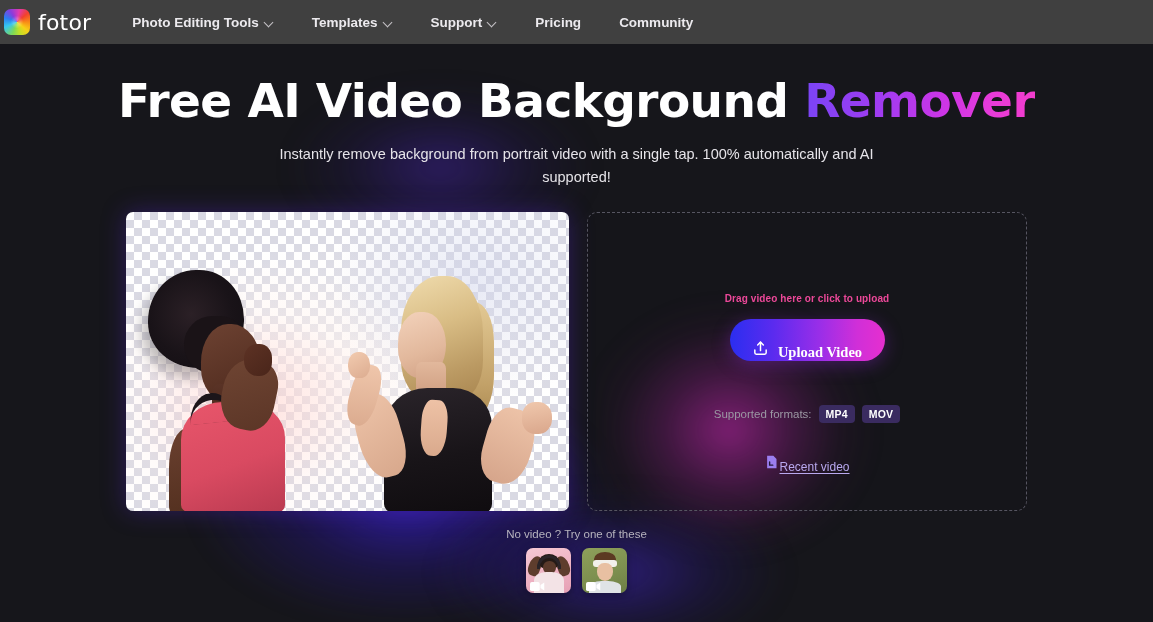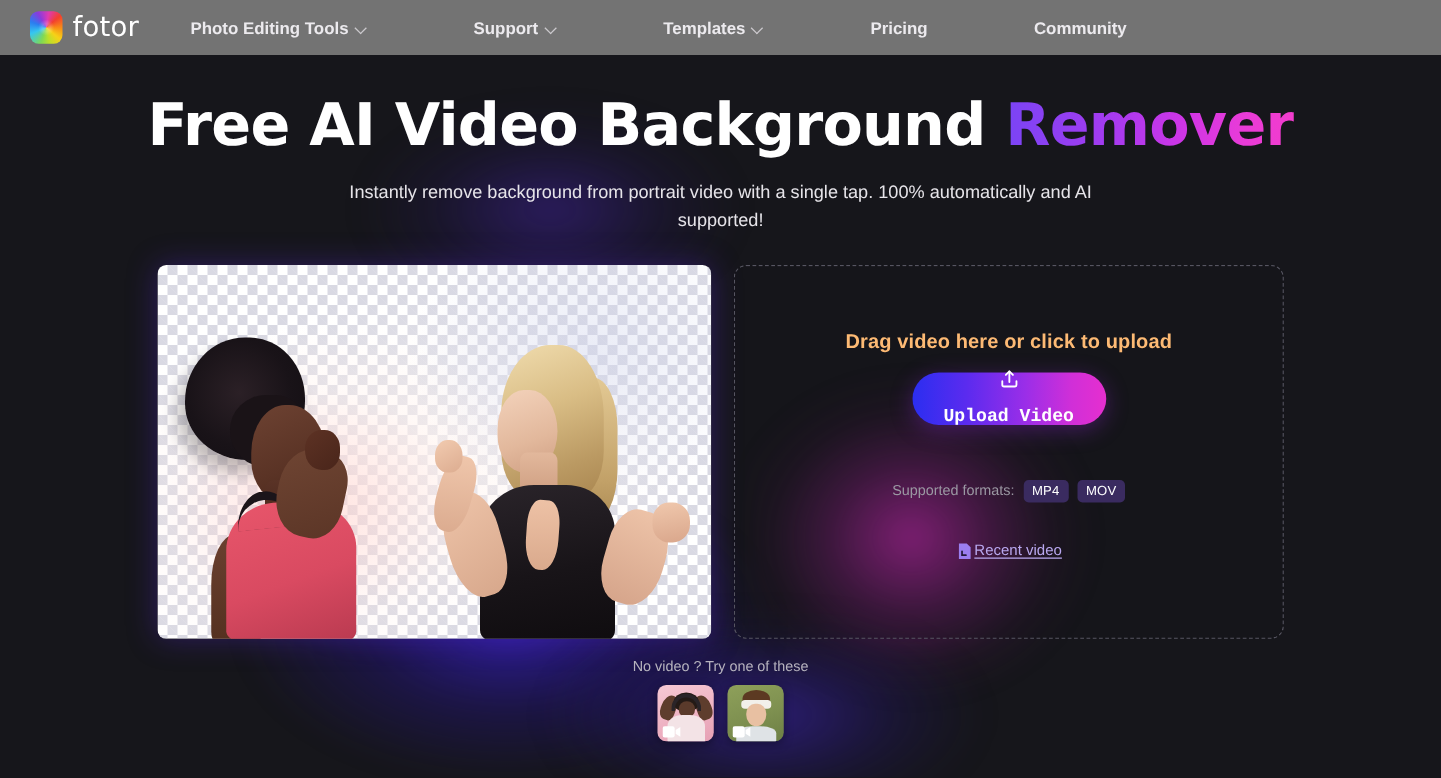--- a/index.html
+++ b/index.html
@@ -35,41 +35,41 @@
   }
   .glow-bottom {
     position:absolute; left:380px; top:500px; width:460px; height:180px;
     background:radial-gradient(ellipse 50% 60% at 50% 40%, rgba(64,36,200,0.55) 0%, rgba(38,20,130,0.25) 45%, rgba(22,22,27,0) 75%);
     filter:blur(14px);
   }
 
   
   .nav {
     position:relative; z-index:5;
-    height:44px; background:#737373;
-    display:flex; align-items:center; padding:0 0 0 24px;
+    height:44px; background:#404040;
+    display:flex; align-items:center; padding:0 0 0 4px;
   }
   .brand { display:flex; align-items:center; gap:8px; margin-right:22px; }
   .logo-mark {
     width:26px; height:26px; border-radius:7px; position:relative; overflow:hidden;
     background:
       conic-gradient(from 200deg at 50% 50%,
         #7ed957 0deg, #36c6f0 48deg, #2b7df0 90deg,
         #8a3bdc 130deg, #e03ab0 170deg, #f2402e 210deg,
         #f98b16 250deg, #f7d117 290deg, #b9e02c 330deg, #7ed957 360deg);
   }
   .logo-mark::after {
     content:""; position:absolute; inset:0;
     background:radial-gradient(circle at 50% 50%, rgba(255,255,255,0.20) 0 18%, rgba(255,255,255,0) 35%);
   }
   .brand-name {
     font-size:22px; font-weight:400; letter-spacing:.2px; color:#fff;
     font-family:"DejaVu Sans", sans-serif;
   }
-  .nav-items { display:flex; align-items:center;gap:47px; }
+  .nav-items { display:flex; align-items:center; }
   .nav-item {
     display:flex; align-items:center; gap:6px;
     font-size:13.5px; font-weight:600; color:#eceaee;
     padding:0 19px; height:44px; cursor:pointer; white-space:nowrap;
   }
   .chev { display:inline-block; width:9px; height:9px; position:relative; opacity:.85; }
   .chev::before {
     content:""; position:absolute; left:0; top:1px;
     width:6px; height:6px;
     border-right:1.6px solid #dcd9de; border-bottom:1.6px solid #dcd9de;
@@ -230,45 +230,44 @@
   
   .upload-panel {
     width:440px; height:299px; border-radius:10px;
     border:1.5px dashed #565561;
     display:flex; flex-direction:column; align-items:center;
     position:relative; overflow:hidden;
     background:rgba(20,18,24,0.25);
   }
   .panel-inner { position:relative; z-index:2; width:100%; text-align:center; }
   .drag-title {
-    margin-top:52px; font-size:16px; font-weight:700; color:#fdba74; letter-spacing:.1px;
+    margin-top:80px; font-size:10px; font-weight:700; color:#ec4899; letter-spacing:.1px;
   }
   .upload-btn {
     margin:15px auto 0;
     width:155px; height:42px; border:none; border-radius:21px; cursor:pointer;
     background:linear-gradient(90deg,#2b2ef0 0%, #5b2bef 28%, #9a2ee8 58%, #d02fd8 82%, #e62fcf 100%);
     color:#fff; font-size:14.5px; font-weight:700;
-    display:flex; align-items:center; justify-content:center; gap:9px;
-    font-family:Liberation Mono, monospace;
+    display:flex; align-items:flex-end; justify-content:center; gap:9px;
+    font-family:Liberation Serif, serif;
     box-shadow:0 4px 18px rgba(150,40,220,0.35);
-    flex-direction:column;
   }
   .fmt-row {
     margin-top:44px; display:flex; align-items:center; justify-content:center; gap:7px;
     font-size:11.5px; color:#9b98a3;
   }
   .fmt-badge {
-    background:#3a2b60; color:#fff; font-size:10.5px; font-weight:400;
+    background:#3a2b60; color:#fff; font-size:10.5px; font-weight:700;
     padding:3px 7px; border-radius:4px; letter-spacing:.2px;
   }
   .limit {
     margin-top:8px; font-size:11.5px; color:#8d8a96;
   }
   .recent {
-    margin-top:31px; display:inline-flex; align-items:flex-start; gap:0; cursor:pointer;
+    margin-top:31px; display:inline-flex; align-items:flex-end; gap:0; cursor:pointer;
   }
   .recent-label {
     font-size:12px; color:#b9a8ef; text-decoration:underline; text-underline-offset:2px;
   }
 
   
   .samples { position:relative; z-index:4; text-align:center; margin-top:17px; }
   .samples-title { font-size:11.5px; color:#b6b3be; }
   .thumbs { margin-top:8px; display:flex; justify-content:center; gap:11px; }
   .thumb {
@@ -330,25 +329,25 @@
   <div class="brand">
     <span class="logo-mark"></span>
     <span class="brand-name">fotor</span>
   </div>
   <div class="nav-items">
     <div class="nav-item">
       <span>Photo Editing Tools</span>
       <span class="chev"></span>
     </div>
     <div class="nav-item">
+      <span>Templates</span>
+      <span class="chev"></span>
+    </div>
+    <div class="nav-item">
       <span>Support</span>
-      <span class="chev"></span>
-    </div>
-    <div class="nav-item">
-      <span>Templates</span>
       <span class="chev"></span>
     </div>
     <div class="nav-item">
       <span>Pricing</span>
     </div>
     <div class="nav-item">
       <span>Community</span>
     </div>
   </div>
 </nav>

